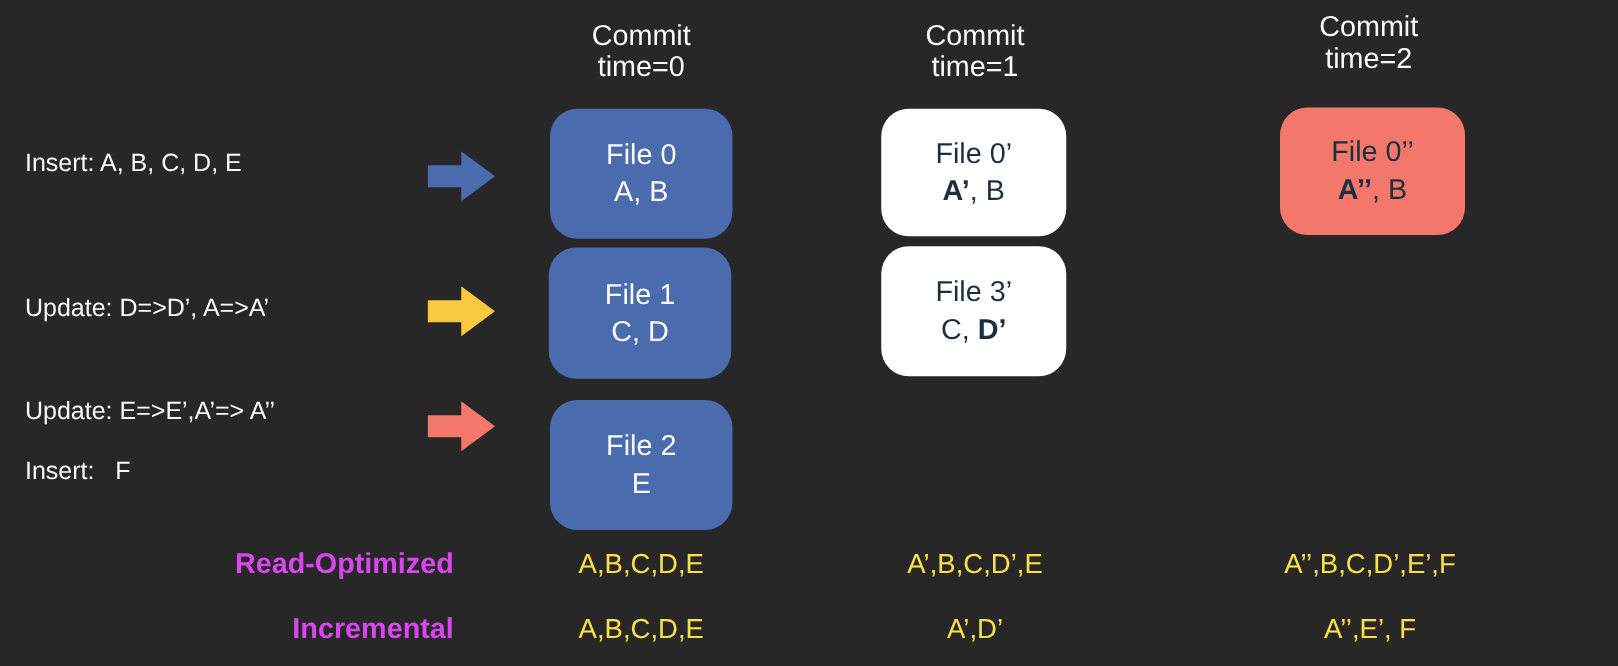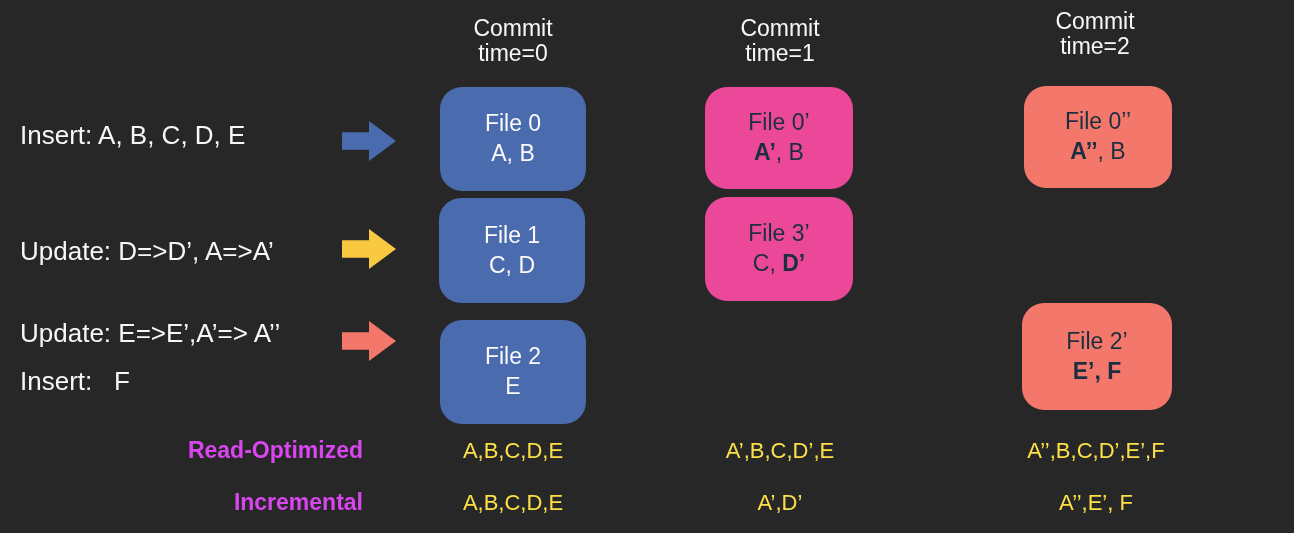--- a/index.html
+++ b/index.html
@@ -5,36 +5,36 @@
   html,body{margin:0;padding:0;background:#272727;}
   .stage{
     position:relative;width:1294px;height:533px;background:#272727;
     font-family:"Liberation Sans",sans-serif;overflow:hidden;
   }
   .hdr{
     position:absolute;color:#f7f7f7;font-size:23px;line-height:1.1;
     text-align:center;white-space:pre-line;
   }
   .lbl{
-    position:absolute;color:#f7f7f7;font-size:26px;white-space:pre;
+    position:absolute;color:#f7f7f7;font-size:20px;white-space:pre;
   }
   .arrow{
     position:absolute;width:54px;height:40px;
     clip-path:polygon(0 28%,50% 28%,50% 0,100% 50%,50% 100%,50% 72%,0 72%);
   }
   .arrow.blue{background:#4a6bae;}
   .arrow.yellow{background:#f8c840;}
   .arrow.red{background:#f3776a;}
   .box{
     position:absolute;border-radius:22px;display:flex;flex-direction:column;
     align-items:center;justify-content:center;font-size:23px;line-height:1.3;
     text-align:center;
   }
   .box.blue{background:#4a6bae;color:#fafafa;text-align:center;}
-  .box.yellow{background:#ec4899;color:#1c2f40;}
+  .box.yellow{background:#ffffff;color:#1c2f40;}
   .box.red{background:#f3776a;color:#1c2f40;}
   .viewlabel{
     position:absolute;color:#d946ef;font-weight:bold;font-size:23px;text-align:right;
   }
   .val{
     position:absolute;color:#fde047;font-size:22px;text-align:center;
   }
 </style>
 </head>
 <body>
@@ -76,24 +76,20 @@
   </div>
   <div class="box yellow" style="left:705px;top:197px;width:148px;height:104px">
     <div>File 3’</div>
     <div><span>C, </span><span style="font-weight: bold;">D’</span></div>
   </div>
 
   <div class="box red" style="left:1024px;top:86px;width:148px;height:102px">
     <div>File 0’’</div>
     <div><span style="font-weight: bold;">A’’</span><span>, B</span></div>
   </div>
-  <div class="box red" style="left:1022px;top:303px;width:150px;height:107px">
-    <div>File 2’</div>
-    <div><span style="font-weight: bold;">E’, F</span></div>
-  </div>
 
   <div class="viewlabel" style="left:20px;top:437px;width:343px">Read-Optimized</div>
   <div class="val" style="left:413px;top:438px;width:200px">A,B,C,D,E</div>
   <div class="val" style="left:680px;top:438px;width:200px">A’,B,C,D’,E</div>
   <div class="val" style="left:975px;top:438px;width:242px">A’’,B,C,D’,E’,F</div>
 
   <div class="viewlabel" style="left:20px;top:489px;width:343px">Incremental</div>
   <div class="val" style="left:413px;top:490px;width:200px">A,B,C,D,E</div>
   <div class="val" style="left:680px;top:490px;width:200px">A’,D’</div>
   <div class="val" style="left:975px;top:490px;width:242px">A’’,E’, F</div>

